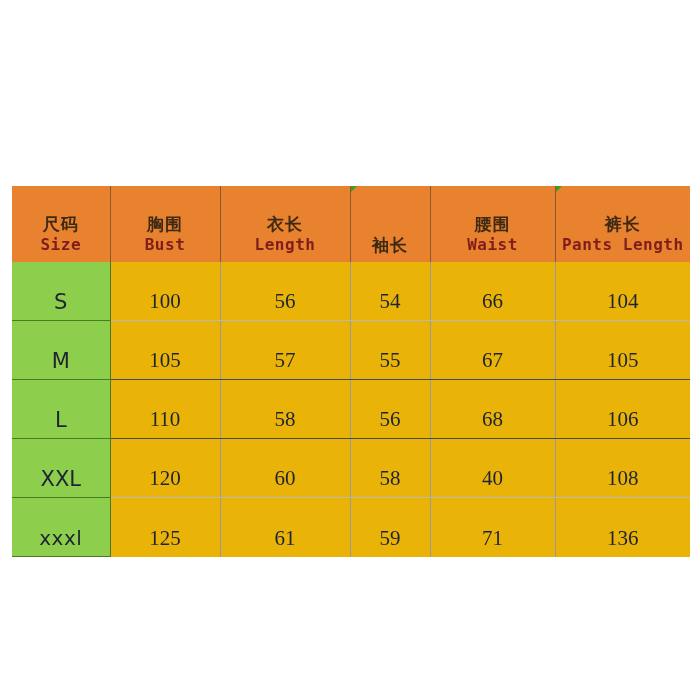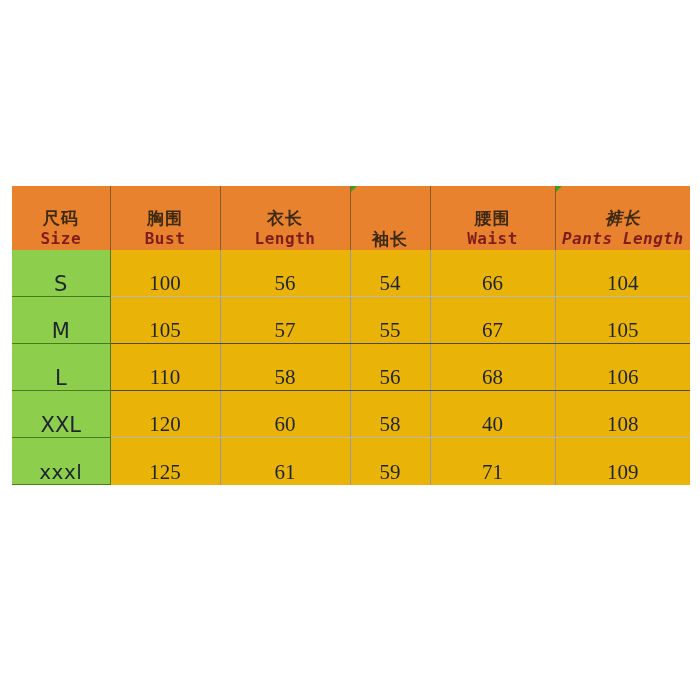--- a/index.html
+++ b/index.html
@@ -18,35 +18,35 @@
   #size-chart {
     position: absolute;
     left: 12px;
     top: 186px;
     width: 678px;
     border-collapse: collapse;
     table-layout: fixed;
   }
 
   #size-chart td {
-    padding: 0;
+    padding: 6px;
     margin: 0;
     vertical-align: bottom;
     text-align: center;
   }
 
   
   .hdr-row td {
     background: #e8822e;
     height: 64px;
     vertical-align: middle;
     border-right: 1px solid #8c5a28;
     color: #3d2a14;
   }
-  .hdr-row td:last-child { border-right: none; font-style: italic; }
+  .hdr-row td:last-child { border-right: none; }
 
   .hdr-cn {
     display: block;
     font-family: "DejaVu Sans", "Liberation Sans", sans-serif;
     font-size: 17px;
     font-weight: 700;
     line-height: 1.22;
     letter-spacing: 1px;
     color: #3d2a14;
   }
@@ -179,16 +179,16 @@
         <td>58</td>
         <td>40</td>
         <td>108</td>
       </tr>
       <tr class="data-row ">
         <td class="size-cell size-lower">xxxl</td>
         <td>125</td>
         <td>61</td>
         <td>59</td>
         <td>71</td>
-        <td>109</td>
+        <td>136</td>
       </tr>
     </tbody>
 </table>
 
 </body></html>

